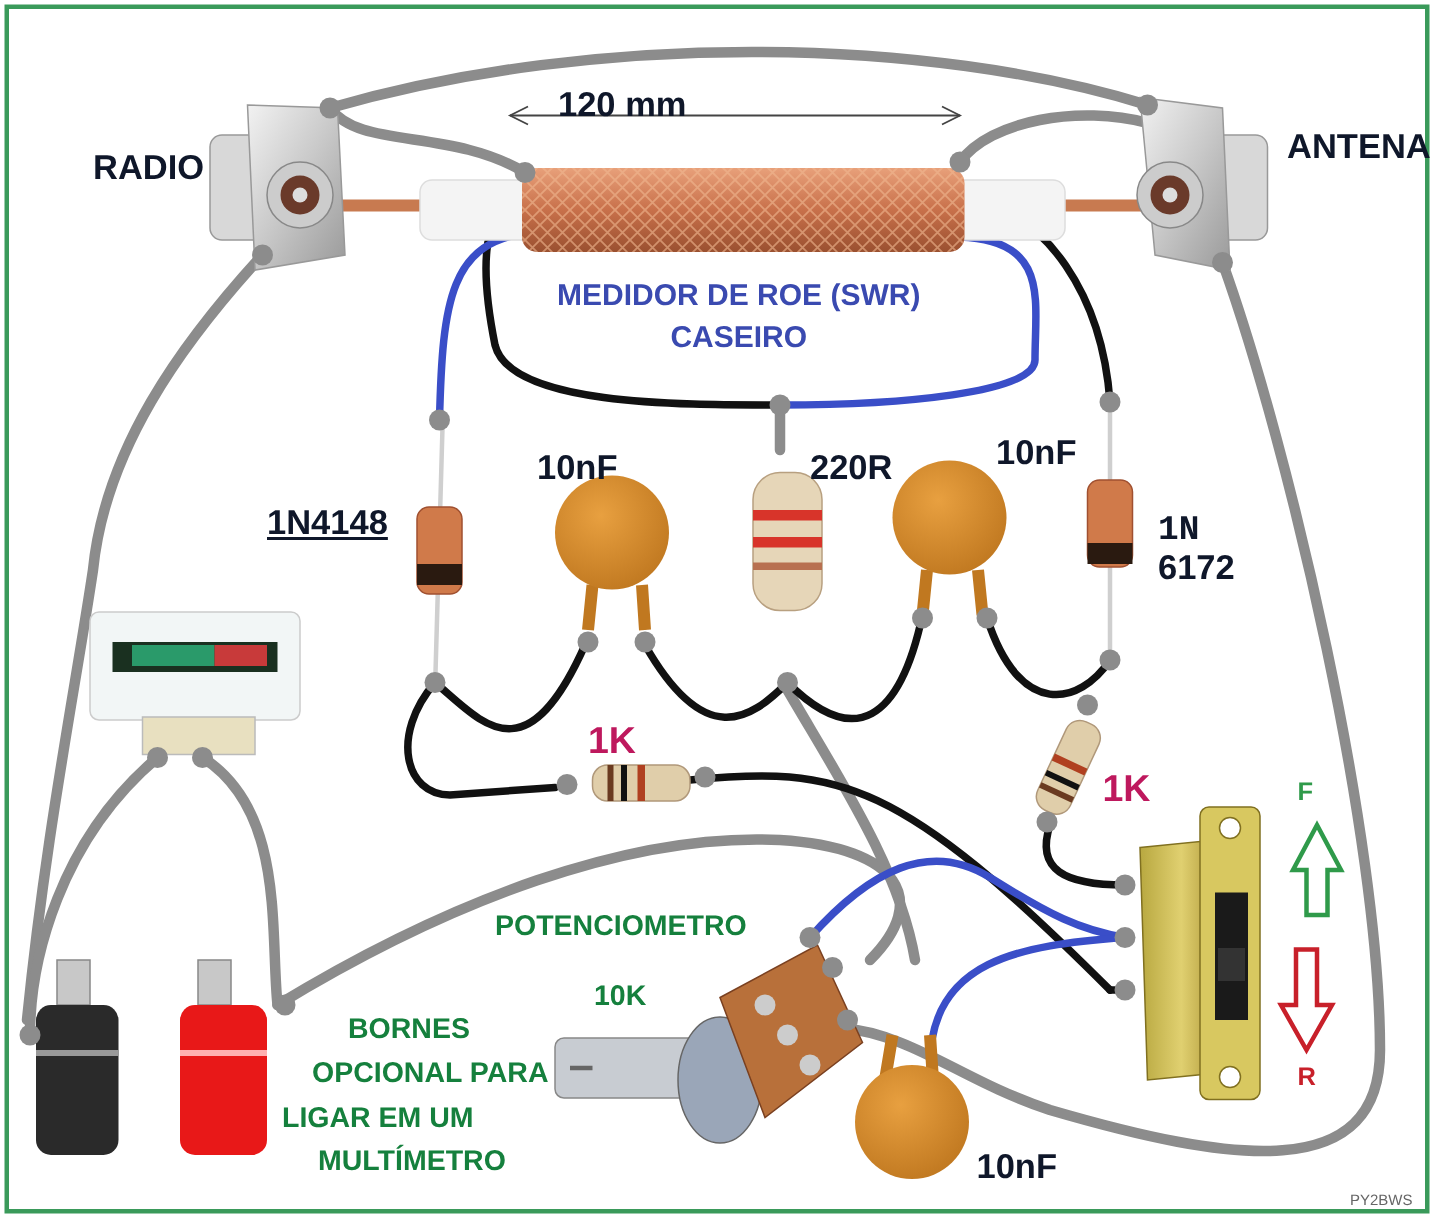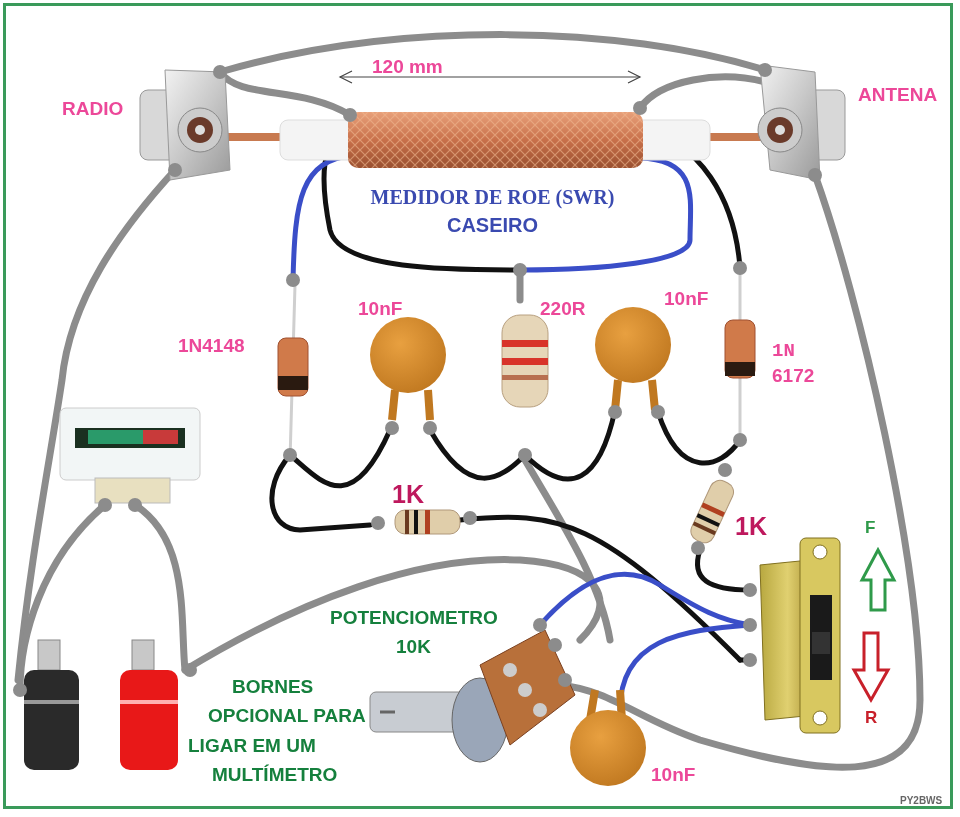--- a/index.html
+++ b/index.html
@@ -1,26 +1,26 @@
 <!DOCTYPE html>
 <html><head>
 <meta charset="utf-8">
 <style>
   html,body{margin:0;padding:0;background:#fff;}
   body{width:960px;height:817px;position:relative;overflow:hidden;font-family:"Liberation Sans",sans-serif;}
   .frame{position:absolute;left:3px;top:3px;width:950px;height:806px;border:3px solid #3a9a5a;box-sizing:border-box;}
   svg.main{position:absolute;left:0;top:0;}
   .lbl{position:absolute;font-weight:bold;font-family:"Liberation Sans",sans-serif;white-space:nowrap;}
-  .dark{color:#ec4899;font-size:19px;}
+  .dark{color:#0f172a;font-size:23px;}
   .blue{color:#3a4ab0;font-size:20px;text-align:center;}
   .red{color:#15803d;font-size:19px;}
   .tan{color:#be185d;font-size:25px;}
   .green{color:#2f9a4a;font-size:17px;}
   .rr{color:#c8202a;font-size:17px;}
-  .sig{color:#666;font-size:10px;font-weight:bold;}
+  .sig{color:#666;font-size:10px;font-weight:normal;}
 </style>
 </head>
 <body>
 
 <div class="frame"></div>
 
 <svg class="main" width="960" height="817" viewBox="0 0 960 817">
   <defs>
     <linearGradient id="braid" x1="0" y1="0" x2="0" y2="1">
       <stop offset="0" stop-color="#e8a07a"></stop>
@@ -228,32 +228,32 @@
       <circle cx="190" cy="670" r="7"></circle>
     <circle cx="540" cy="625" r="7"></circle>
       <circle cx="555" cy="645" r="7"></circle>
       <circle cx="565" cy="680" r="7"></circle>
   </g>
 </svg>
 
 <div class="lbl dark" style="left:372px;top:56px;">120 mm</div>
 <div class="lbl dark" style="left:62px;top:98px;text-align:right;">RADIO</div>
 <div class="lbl dark" style="left:858px;top:84px;">ANTENA</div>
-<div class="lbl blue" style="left:345px;top:186px;width:295px;font-family:Liberation Serif, serif;">MEDIDOR DE ROE (SWR)</div>
+<div class="lbl blue" style="left:345px;top:186px;width:295px;">MEDIDOR DE ROE (SWR)</div>
 <div class="lbl blue" style="left:345px;top:214px;width:295px;">CASEIRO</div>
-<div class="lbl dark" style="left:178px;top:335px;">1N4148</div>
+<div class="lbl dark" style="left:178px;top:335px;text-decoration:underline;">1N4148</div>
 <div class="lbl dark" style="left:772px;top:340px;font-family:Liberation Mono, monospace;">1N</div>
 <div class="lbl dark" style="left:772px;top:365px;">6172</div>
 <div class="lbl dark" style="left:358px;top:298px;">10nF</div>
 <div class="lbl dark" style="left:664px;top:288px;">10nF</div>
 <div class="lbl dark" style="left:651px;top:764px;">10nF</div>
 <div class="lbl dark" style="left:540px;top:298px;">220R</div>
 <div class="lbl tan" style="left:392px;top:480px;">1K</div>
 <div class="lbl tan" style="left:735px;top:512px;">1K</div>
 <div class="lbl red" style="left:330px;top:607px;">POTENCIOMETRO</div>
-<div class="lbl red" style="left:396px;top:636px;">10K</div>
+<div class="lbl red" style="left:396px;top:654px;">10K</div>
 <div class="lbl red" style="left:232px;top:676px;">BORNES</div>
 <div class="lbl red" style="left:188px;top:705px;margin-left:20px;">OPCIONAL PARA</div>
 <div class="lbl red" style="left:188px;top:735px;">LIGAR EM UM</div>
 <div class="lbl red" style="left:188px;top:764px;margin-left:24px;">MULTÍMETRO</div>
 <div class="lbl green" style="left:865px;top:518px;">F</div>
 <div class="lbl rr" style="left:865px;top:708px;">R</div>
 <div class="lbl sig" style="left:900px;top:795px;">PY2BWS</div>
 
 </body></html>

